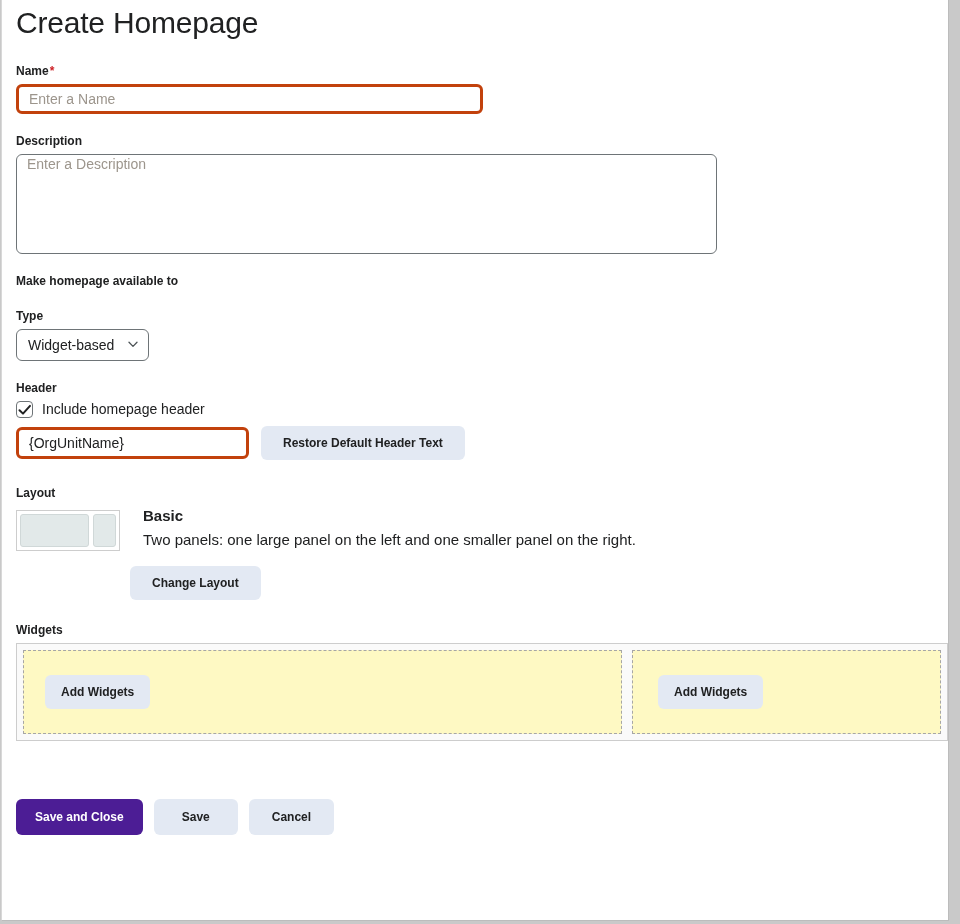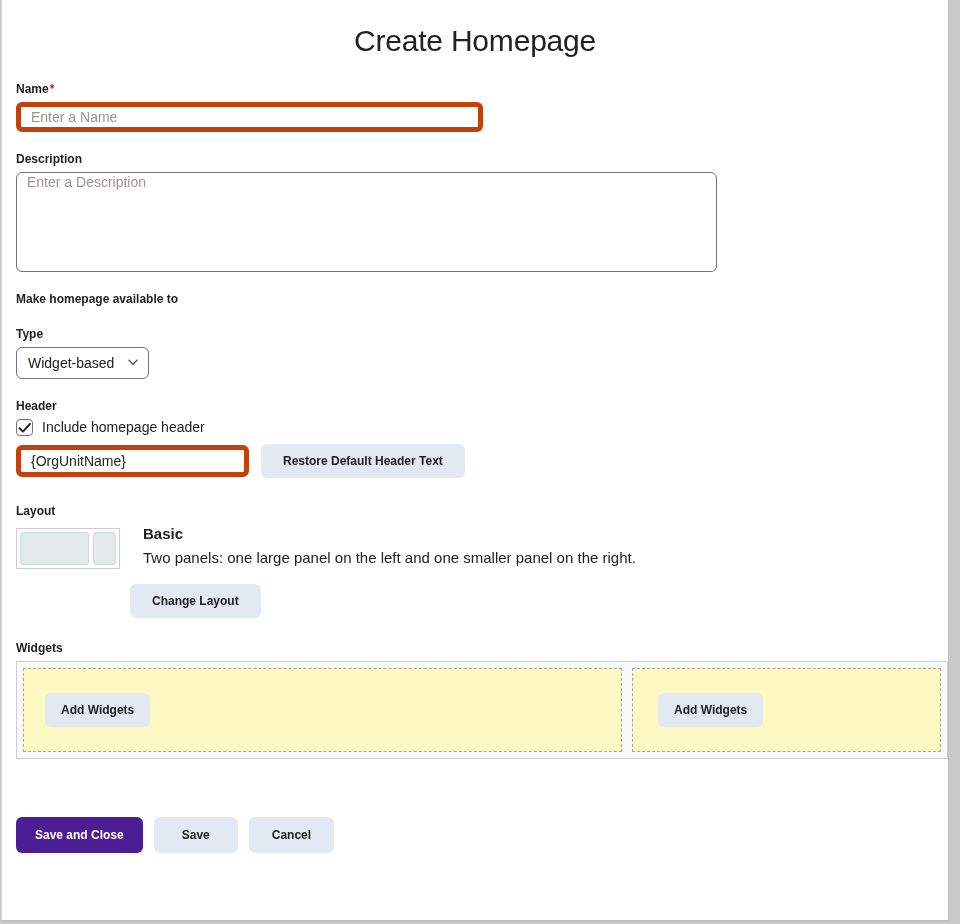--- a/index.html
+++ b/index.html
@@ -30,24 +30,23 @@
   .inner {
     padding: 0 14px;
   }
 
   
   .page-title {
     font-size: 30px;
     font-weight: 400;
     color: #202122;
     margin: 0;
-    padding: 20px 0 0 0;
+    padding: 2px 0 0 0;
     line-height: 42px;
     letter-spacing: -0.2px;
-    text-align: center;
   }
 
   
   .field {
     margin-top: 19px;
   }
   .field-label {
     font-size: 12px;
     font-weight: bold;
     color: #202122;
@@ -59,21 +58,21 @@
     color: #cd2026;
     font-weight: bold;
     font-size: 12px;
     margin-left: 1px;
   }
 
   .text-input {
     display: block;
     box-sizing: border-box;
     height: 30px;
-    border: 5px solid #c2410c;
+    border: 3px solid #c2410c;
     border-radius: 6px;
     background: #ffffff;
     font-family: "Liberation Sans", sans-serif;
     font-size: 14px;
     color: #202122;
     padding: 0 10px;
     outline: none;
   }
   .text-input::placeholder {
     color: #9c958c;

